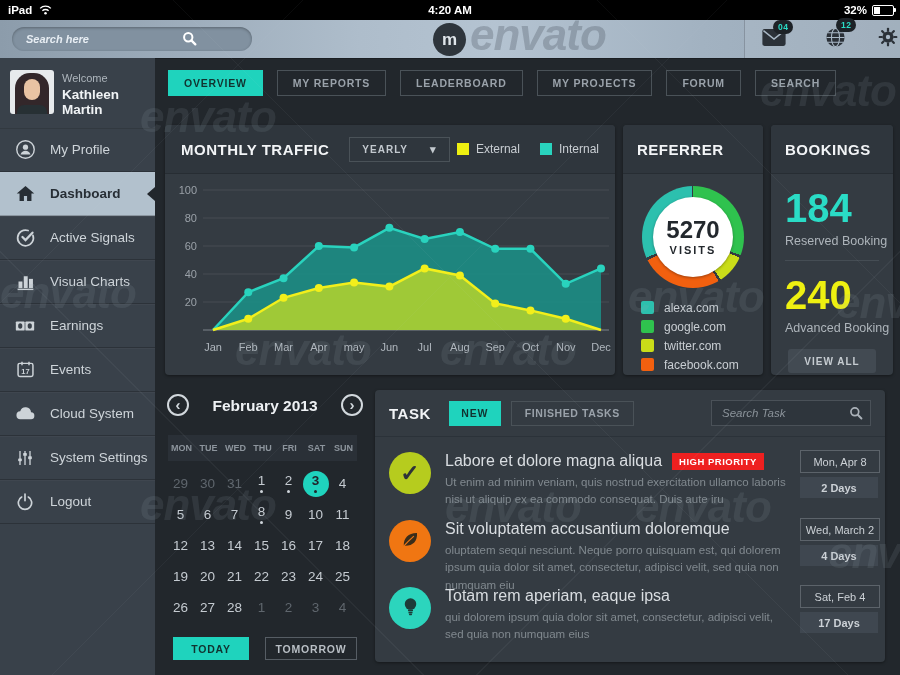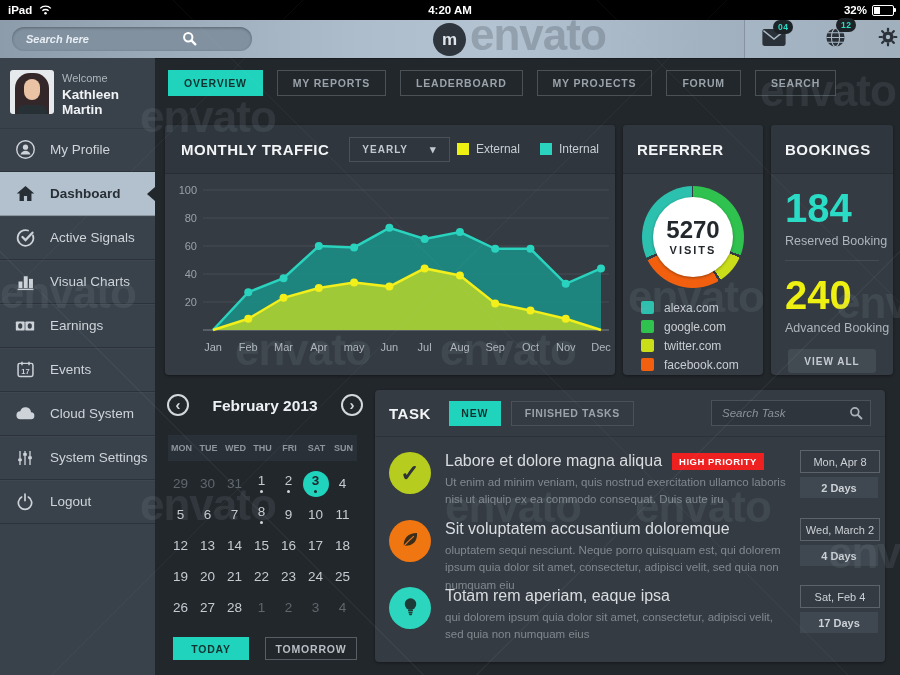--- a/index.html
+++ b/index.html
@@ -131,21 +131,21 @@
   .t-badge{background:#ee2020;color:#fff;font-size:9.5px;font-weight:bold;letter-spacing:.5px;padding:3px 7px;}
   .t-desc{position:absolute;left:70px;top:24px;width:348px;font-size:11.5px;color:#81898f;line-height:1.5;}
   .t-date{position:absolute;left:425px;top:0;width:78px;height:21px;border:1px solid #5c636a;color:#ccd1d6;
           font-size:11px;display:flex;align-items:center;justify-content:center;}
   .t-days{position:absolute;left:425px;top:27px;width:78px;height:21px;background:#3f4750;color:#ccd1d6;
           font-size:11px;font-weight:bold;display:flex;align-items:center;justify-content:center;}
   
   .lines{position:absolute;inset:0;pointer-events:none;z-index:40;
      background:repeating-linear-gradient(45deg,transparent 0 299px,rgba(200,210,220,.05) 299px 300px),
                 repeating-linear-gradient(-45deg,transparent 0 299px,rgba(200,210,220,.05) 299px 300px);}
-  .wm{position:absolute;font-size:44px;font-weight:bold;color:rgba(158,168,176,.13);
+  .wm{position:absolute;font-size:44px;font-weight:bold;font-style:italic;color:rgba(158,168,176,.13);
       pointer-events:none;z-index:41;letter-spacing:-1px;}
   .wm.dark{color:rgba(50,60,72,.25);}
 </style>
 </head>
 <body>
 
 <div class="stage">
 
   <div class="statusbar">
     <div class="sb-left">

